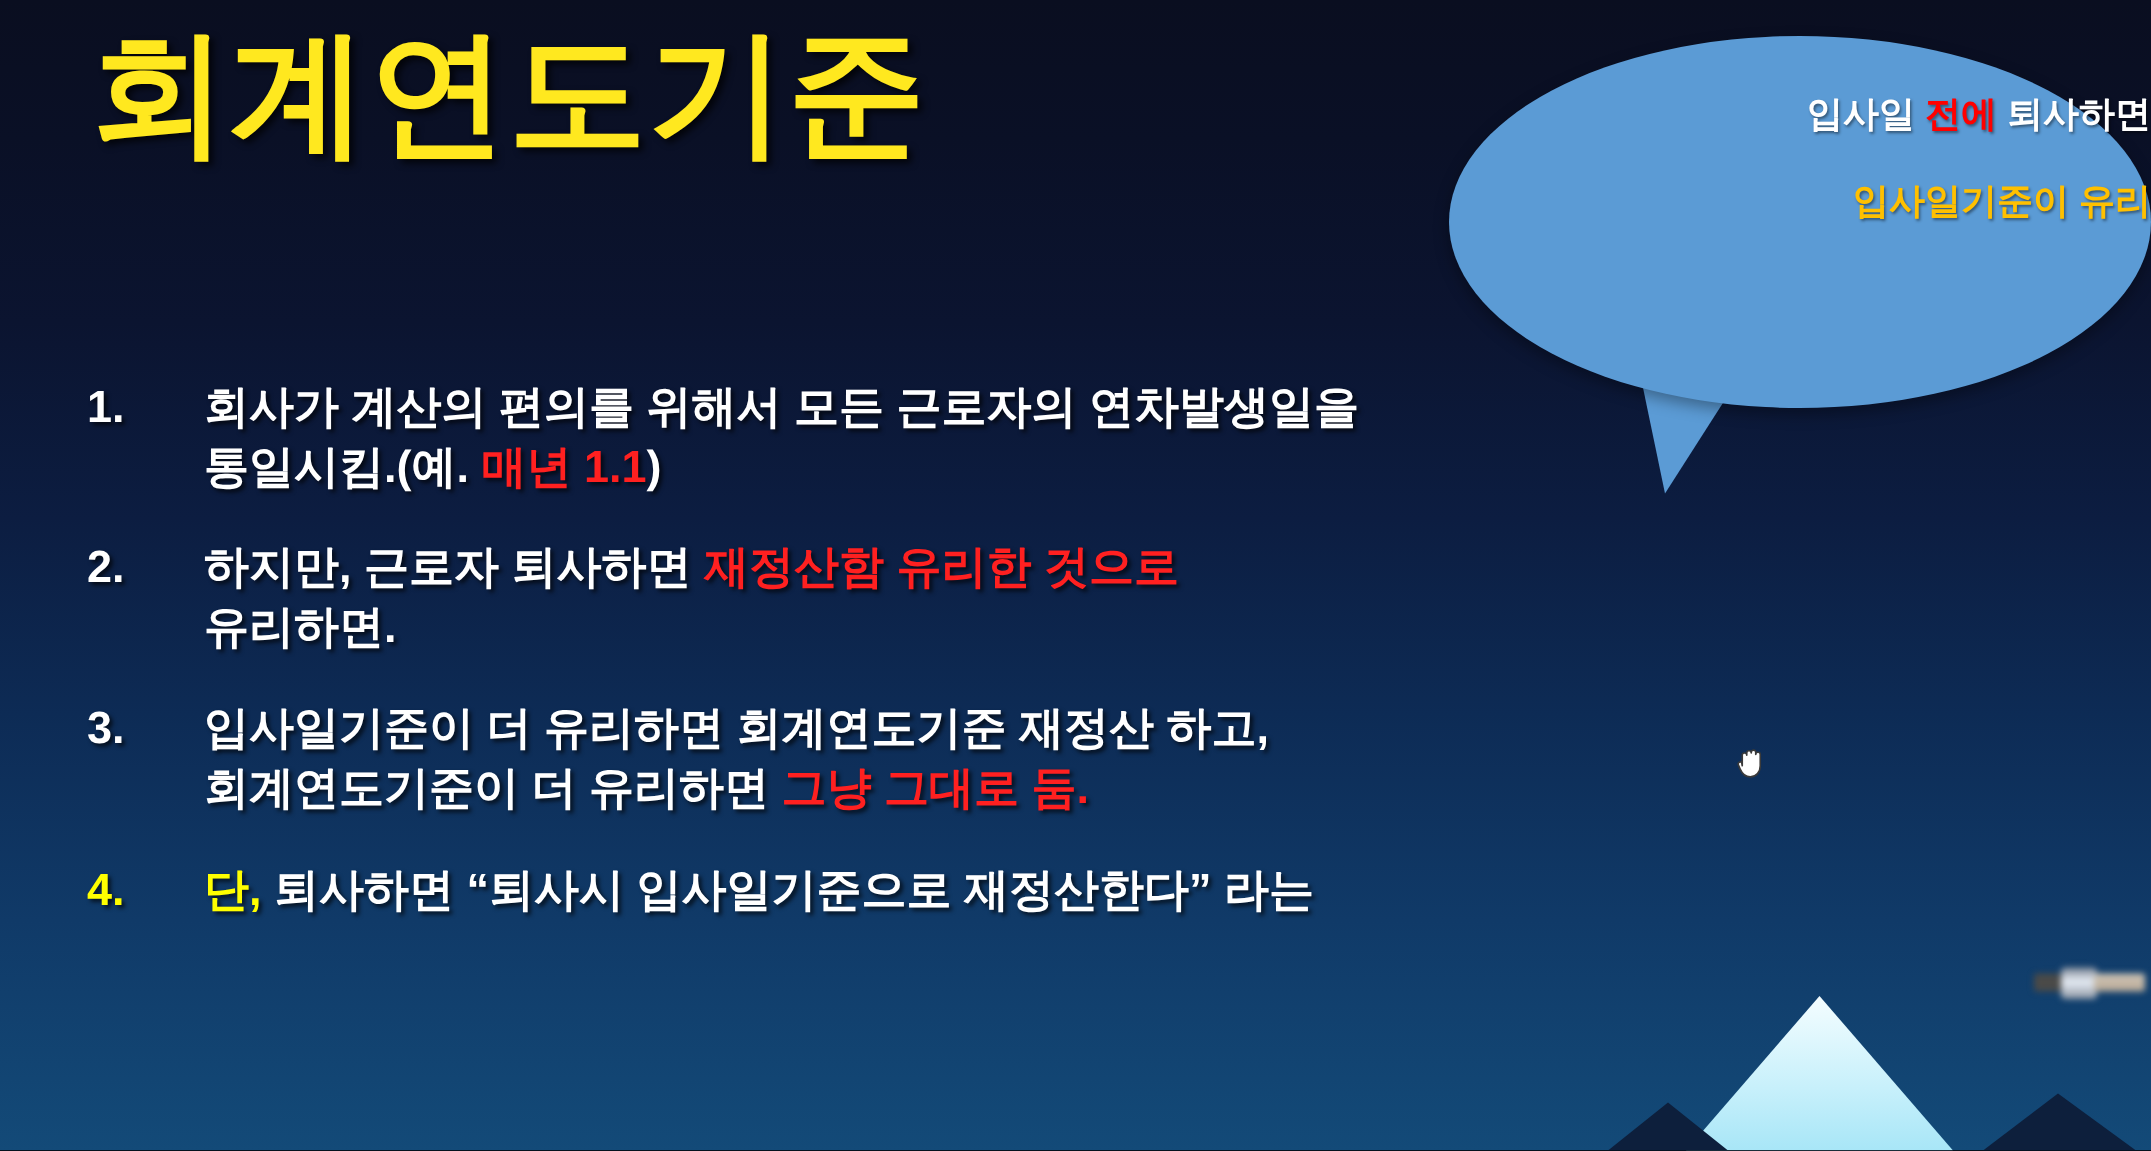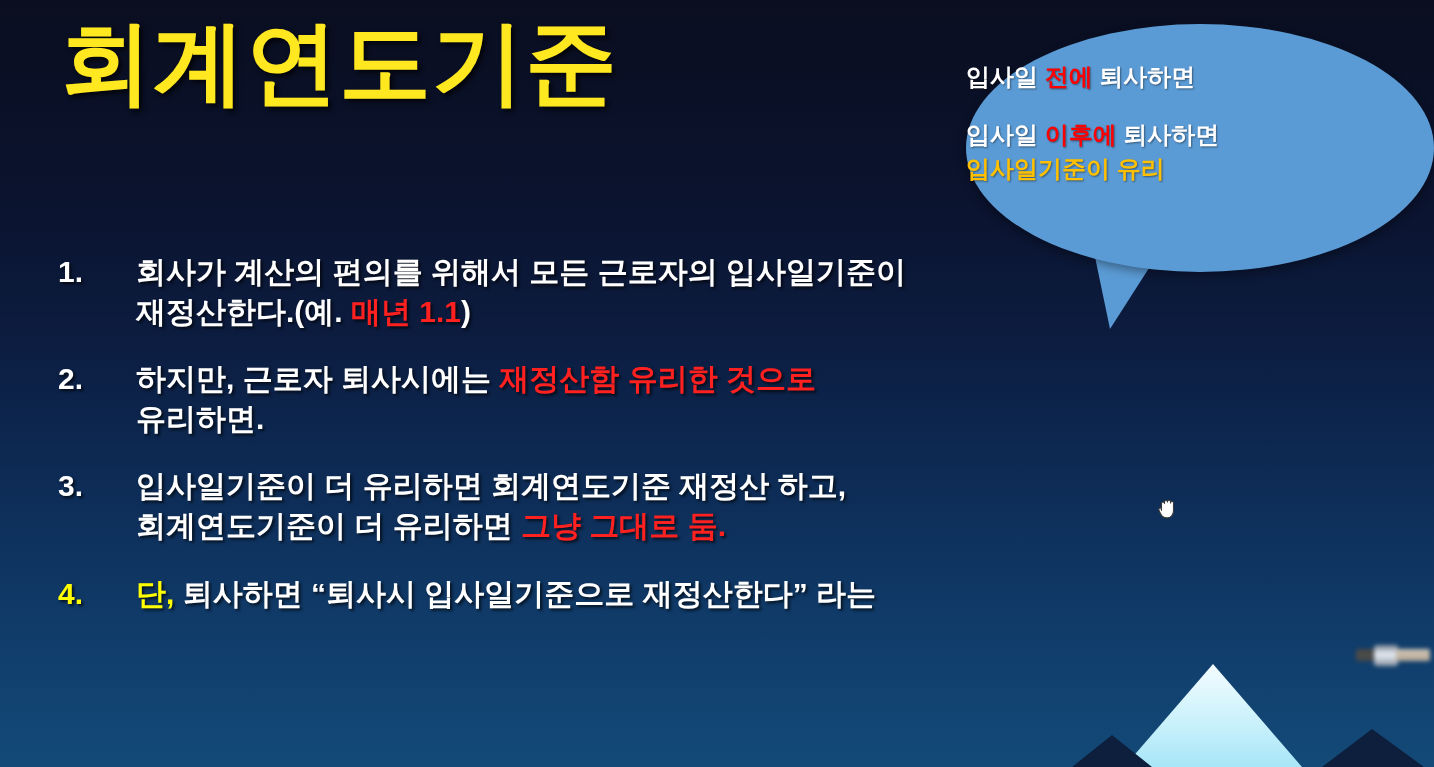--- a/index.html
+++ b/index.html
@@ -70,21 +70,21 @@
     width: 0; height: 0;
     border-left: 26px solid transparent;
     border-right: 80px solid transparent;
     border-top: 125px solid #5b9bd5;
   }
   #bubble-text {
     position: absolute;
     left: 0;
     top: 36px;
     width: 468px;
-    text-align: left;
+    text-align: right;
     font-size: 24px;
     font-weight: 700;
     line-height: 1.42;
     color: #ffffff;
     text-shadow: 1px 1px 2px rgba(0,0,0,0.45);
   }
   #bubble-text .gold { color: #ffc000; }
   #bubble-text .red  { color: #ff0000; }
   #bubble-text .gap  { display: block; height: 24px; }
 
@@ -187,41 +187,38 @@
   <div id="title">회계연도기준</div>
 
   <div id="bubble-wrap">
     <div class="bubble-tail"></div>
     <div class="bubble-ellipse"></div>
     <div id="bubble-text">
       <div>
         <span>입사일 </span><span class="red">전에</span><span> 퇴사하면</span>
       </div>
       <span class="gap"></span>
-      <div>
-        <span>입사일 </span><span class="red">이후에</span><span> 퇴사하면</span>
-      </div>
       <div class="gold">입사일기준이 유리</div>
     </div>
   </div>
 
   <div id="body-list">
 
     <div class="item" id="item-1">
       <div class="num">1.</div>
       <div class="txt">
-        <span>회사가 계산의 편의를 위해서 모든 근로자의 입사일기준이</span><br>
-        <span>재정산한다.(예. </span><span class="red">매년 1.1</span><span>)</span>
+        <span>회사가 계산의 편의를 위해서 모든 근로자의 연차발생일을</span><br>
+        <span>통일시킴.(예. </span><span class="red">매년 1.1</span><span>)</span>
       </div>
     </div>
 
     <div class="item" id="item-2">
       <div class="num">2.</div>
       <div class="txt">
-        <span>하지만, 근로자 퇴사시에는 </span><span class="red">재정산함 유리한 것으로</span><br>
+        <span>하지만, 근로자 퇴사하면 </span><span class="red">재정산함 유리한 것으로</span><br>
         <span>유리하면.</span>
       </div>
     </div>
 
     <div class="item" id="item-3">
       <div class="num">3.</div>
       <div class="txt">
         <span>입사일기준이 더 유리하면 회계연도기준 재정산 하고,</span><br>
         <span>회계연도기준이 더 유리하면 </span><span class="red">그냥 그대로 둠.</span>
       </div>

